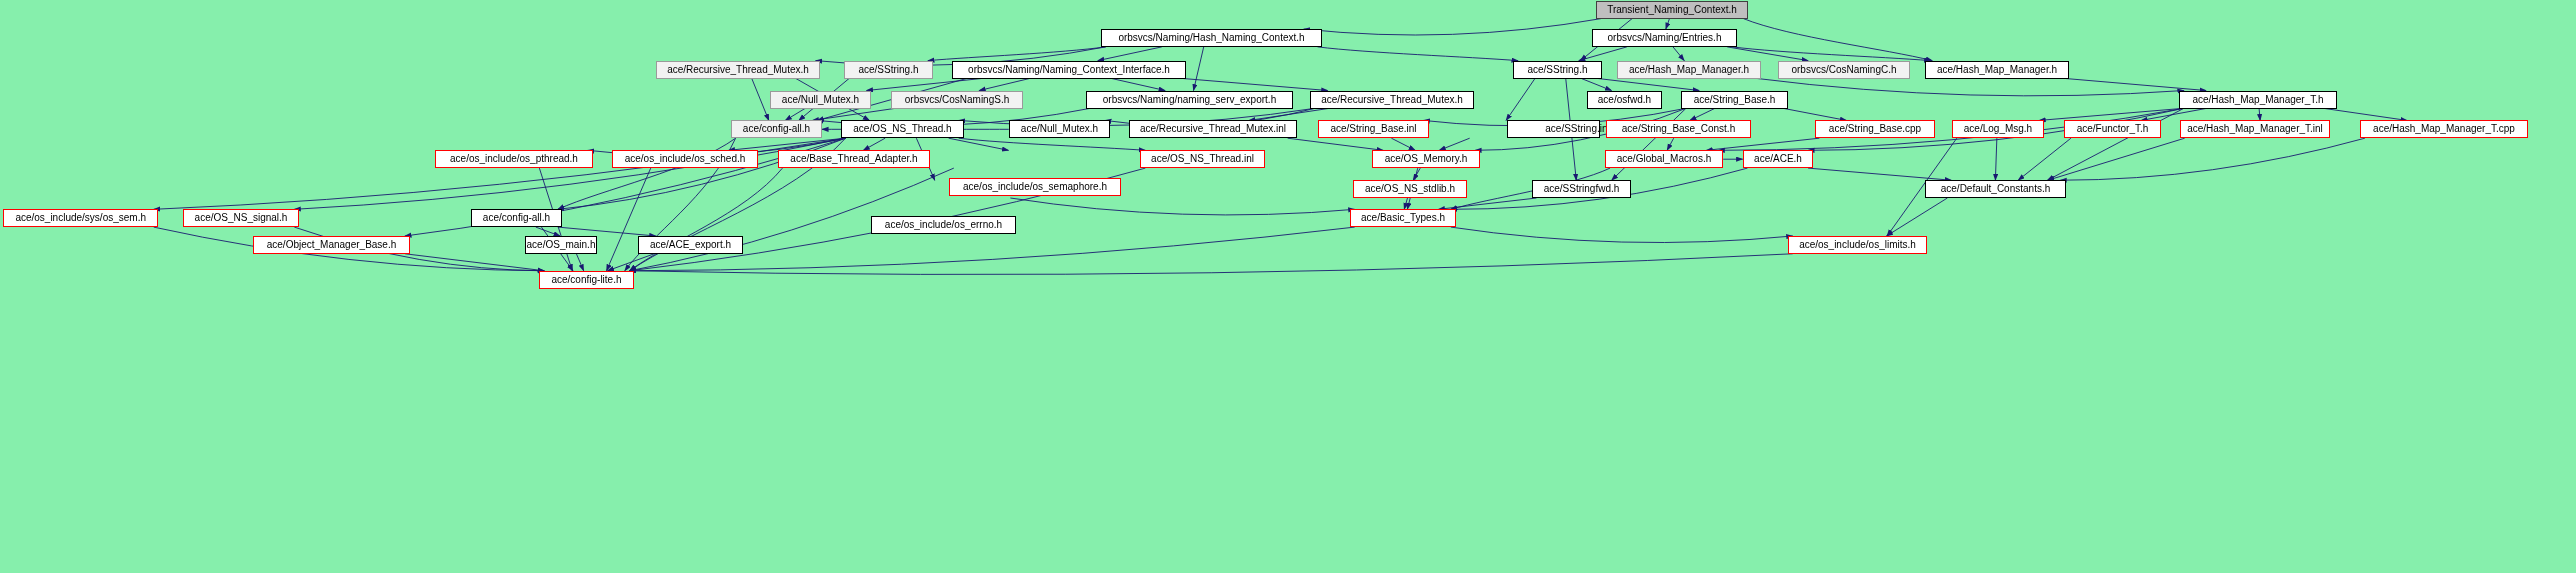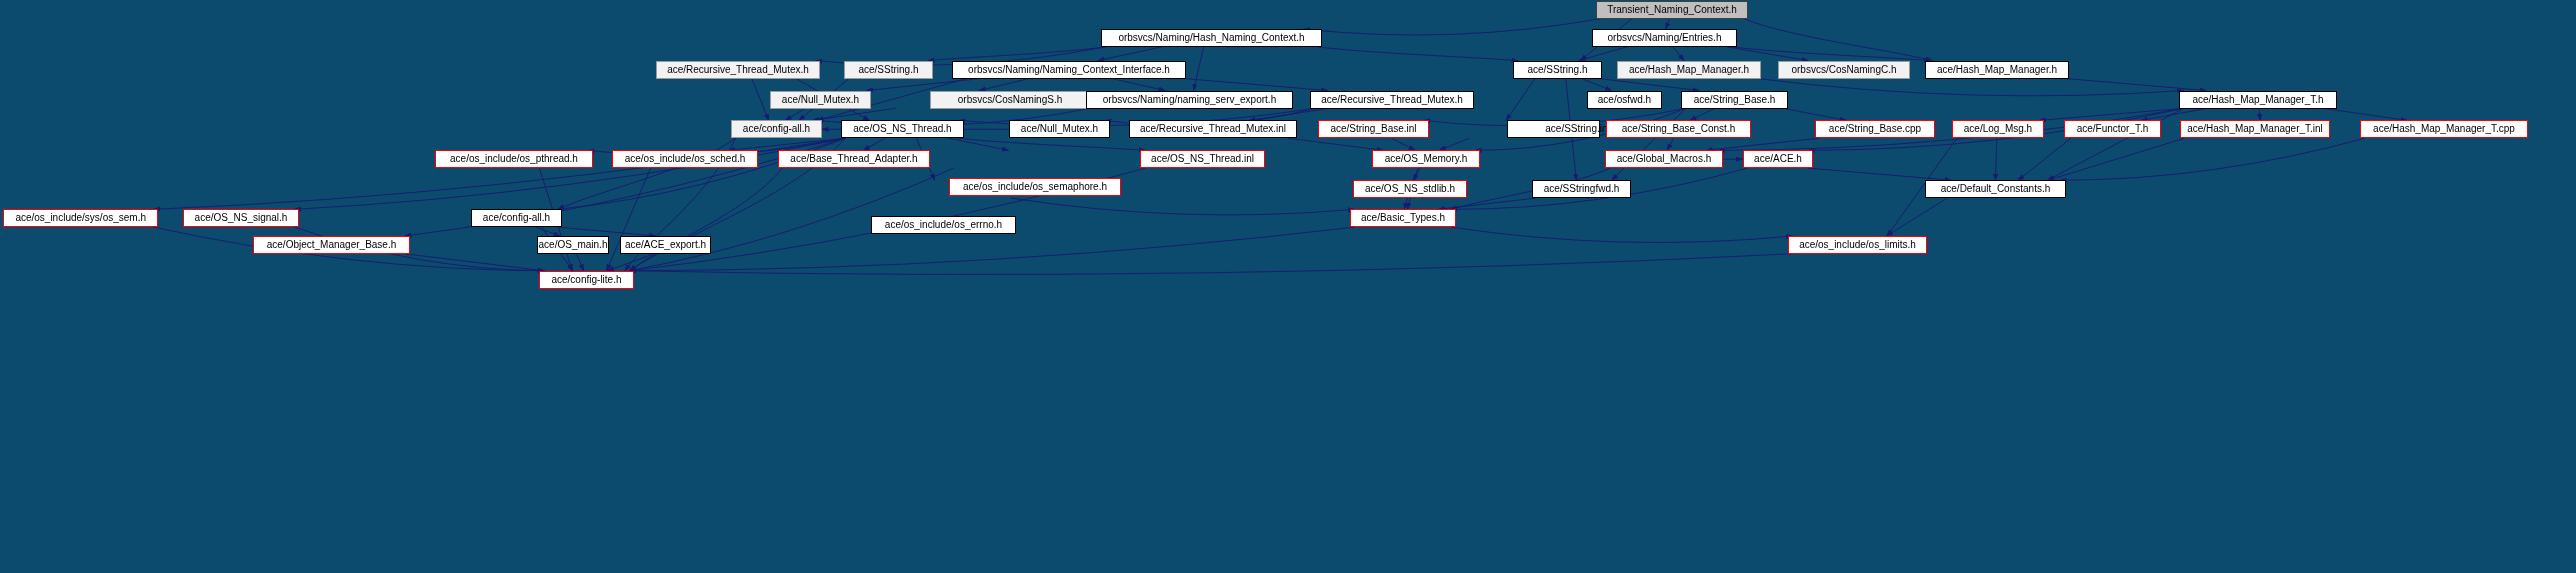--- a/index.html
+++ b/index.html
@@ -1,16 +1,16 @@
 <!DOCTYPE html>
 <html style="font-size:13px"><head>
 <meta charset="utf-8">
 <style>
   html,body{margin:0;padding:0;background:#ffffff;}
-  #graph{position:relative;width:2576px;height:573px;background:#0c4a6e;
+  #graph{position:relative;width:2576px;height:573px;background:#86efac;
          font-family:"Liberation Sans",sans-serif;overflow:hidden;}
   #edges{position:absolute;left:0;top:0;width:2576px;height:573px;}
   .node{position:absolute;box-sizing:border-box;display:flex;align-items:center;
         justify-content:center;white-space:nowrap;height:18px;
         font-size:10px;line-height:1;color:#000000;background:#ffffff;
         border:0.8px solid #000000;}
   .node.leaf{border-color:#ff0000;}
   .node.root{background:#bfbfbf;border-color:#404040;}
   .node.gray{background:#f2f2f2;border-color:#9a9a9a;}
   .node span{pointer-events:none;}
@@ -150,21 +150,21 @@
       </div>
       <div class="node gray" style="left: 1778px; top: 61px; width: 132px;">
         <span>orbsvcs/CosNamingC.h</span>
       </div>
       <div class="node" style="left: 1925px; top: 61px; width: 144px;">
         <span>ace/Hash_Map_Manager.h</span>
       </div>
       <div class="node gray" style="left: 770px; top: 91px; width: 101px;">
         <span>ace/Null_Mutex.h</span>
       </div>
-      <div class="node gray" style="left: 891px; top: 91px; width: 160px; margin-left: 39px;">
+      <div class="node gray" style="left: 891px; top: 91px; width: 132px;">
         <span>orbsvcs/CosNamingS.h</span>
       </div>
       <div class="node" style="left: 1086px; top: 91px; width: 207px;">
         <span>orbsvcs/Naming/naming_serv_export.h</span>
       </div>
       <div class="node" style="left: 1310px; top: 91px; width: 164px;">
         <span>ace/Recursive_Thread_Mutex.h</span>
       </div>
       <div class="node" style="left: 1587px; top: 91px; width: 75px;">
         <span>ace/osfwd.h</span>
@@ -255,24 +255,24 @@
       </div>
       <div class="node" style="left: 471px; top: 209px; width: 91px;">
         <span>ace/config-all.h</span>
       </div>
       <div class="node leaf" style="left: 1350px; top: 209px; width: 106px;">
         <span>ace/Basic_Types.h</span>
       </div>
       <div class="node leaf" style="left: 253px; top: 236px; width: 157px;">
         <span>ace/Object_Manager_Base.h</span>
       </div>
-      <div class="node" style="left: 537px; top: 236px; width: 72px;">
+      <div class="node" style="left: 525px; top: 236px; width: 72px;">
         <span>ace/OS_main.h</span>
       </div>
-      <div class="node" style="left: 620px; top: 236px; width: 91px; justify-content: center;">
+      <div class="node" style="left: 638px; top: 236px; width: 105px; justify-content: center;">
         <span>ace/ACE_export.h</span>
       </div>
       <div class="node leaf" style="left: 1788px; top: 236px; width: 139px;">
         <span>ace/os_include/os_limits.h</span>
       </div>
       <div class="node leaf" style="left: 539px; top: 271px; width: 95px;">
         <span>ace/config-lite.h</span>
       </div>
     </div>
 </div>

